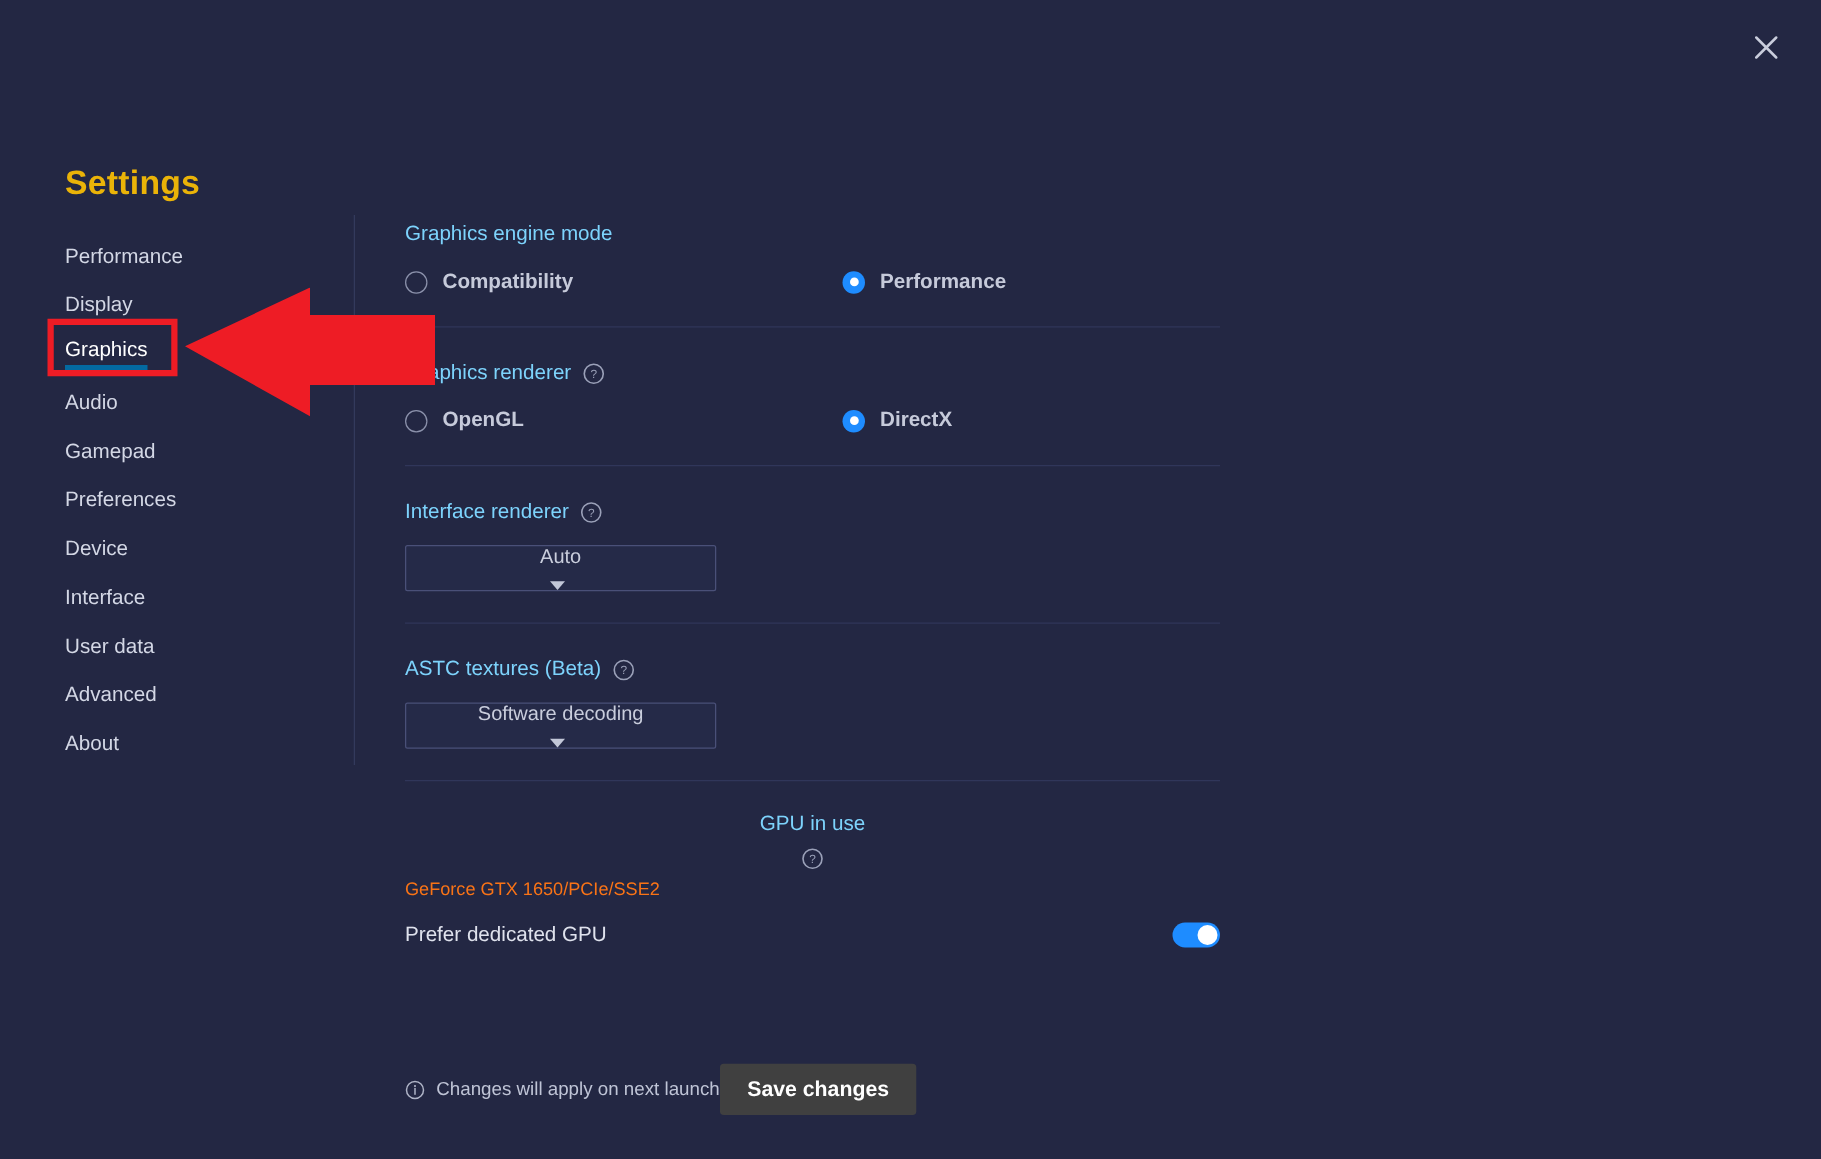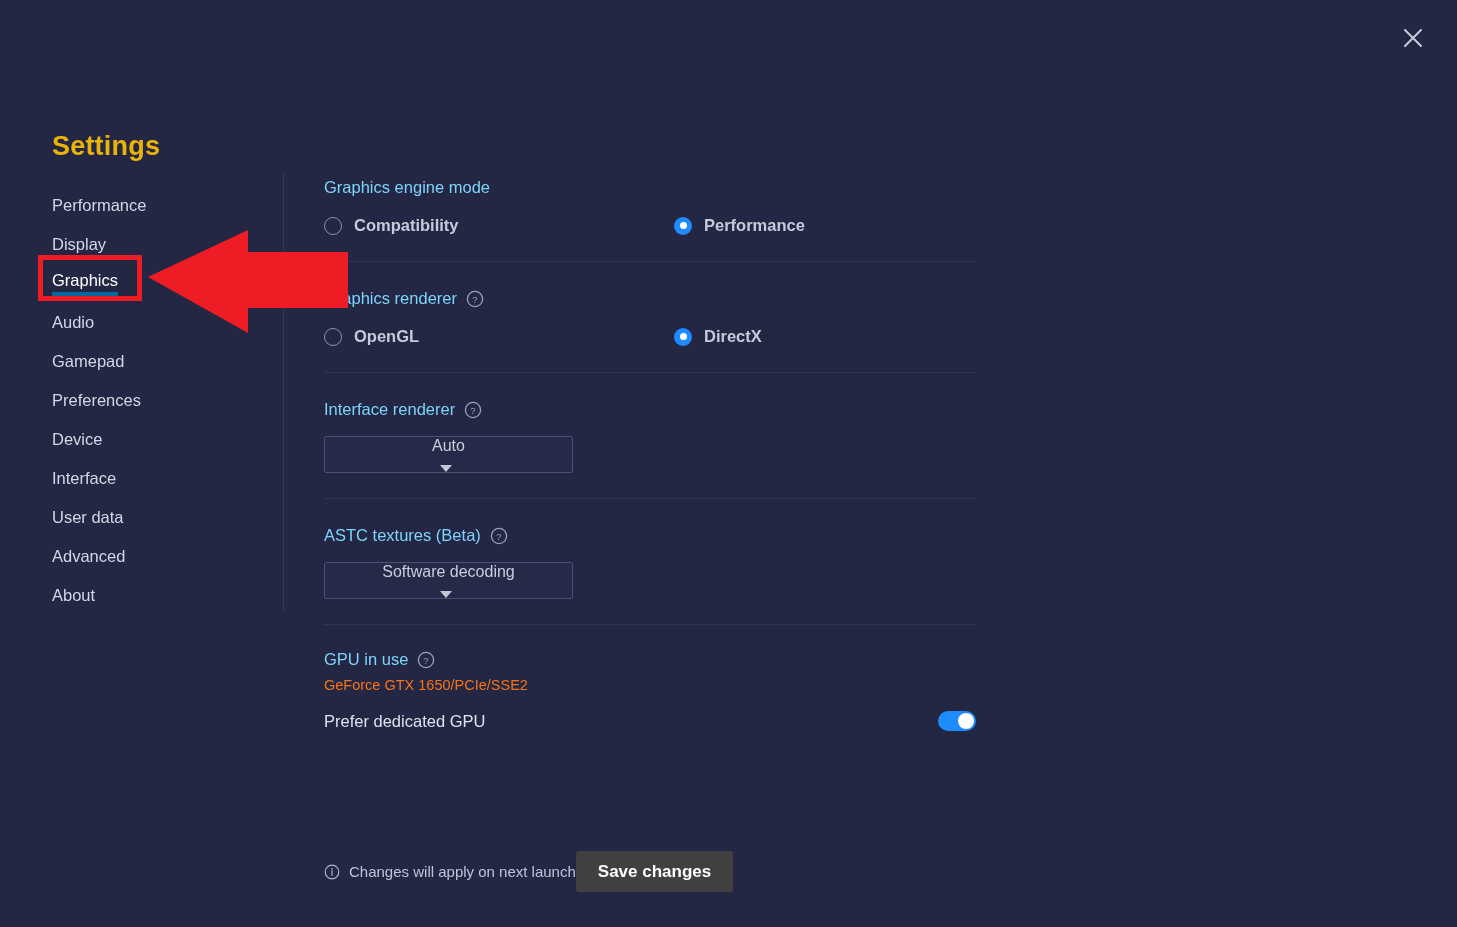--- a/index.html
+++ b/index.html
@@ -371,21 +371,21 @@
     </div>
     <div class="select-box" style="margin-bottom:25px;">
       <span>Software decoding</span>
       <span class="caret"></span>
     </div>
   </section>
 
   <div class="sec-divider"></div>
 
   <section class="section">
-    <div class="sec-title" style="margin-top:25px;margin-bottom:8px;">
+    <div class="sec-title" style="margin-top:25px;margin-bottom:8px;flex-direction:column;">
       <span>GPU in use</span>
       <span class="help-icon">
         <svg width="18" height="18" viewBox="0 0 18 18">
           <circle cx="9" cy="9" r="7.6" fill="none" stroke="#9aa0b8" stroke-width="1.3"></circle>
           <text x="9" y="12.6" text-anchor="middle" font-size="9.5" fill="#9aa0b8" font-family="Liberation Sans, sans-serif">?</text>
         </svg>
       </span>
     </div>
     <div class="gpu-name" style="margin-bottom:18px;">GeForce GTX 1650/PCIe/SSE2</div>
     <div class="toggle-row">

